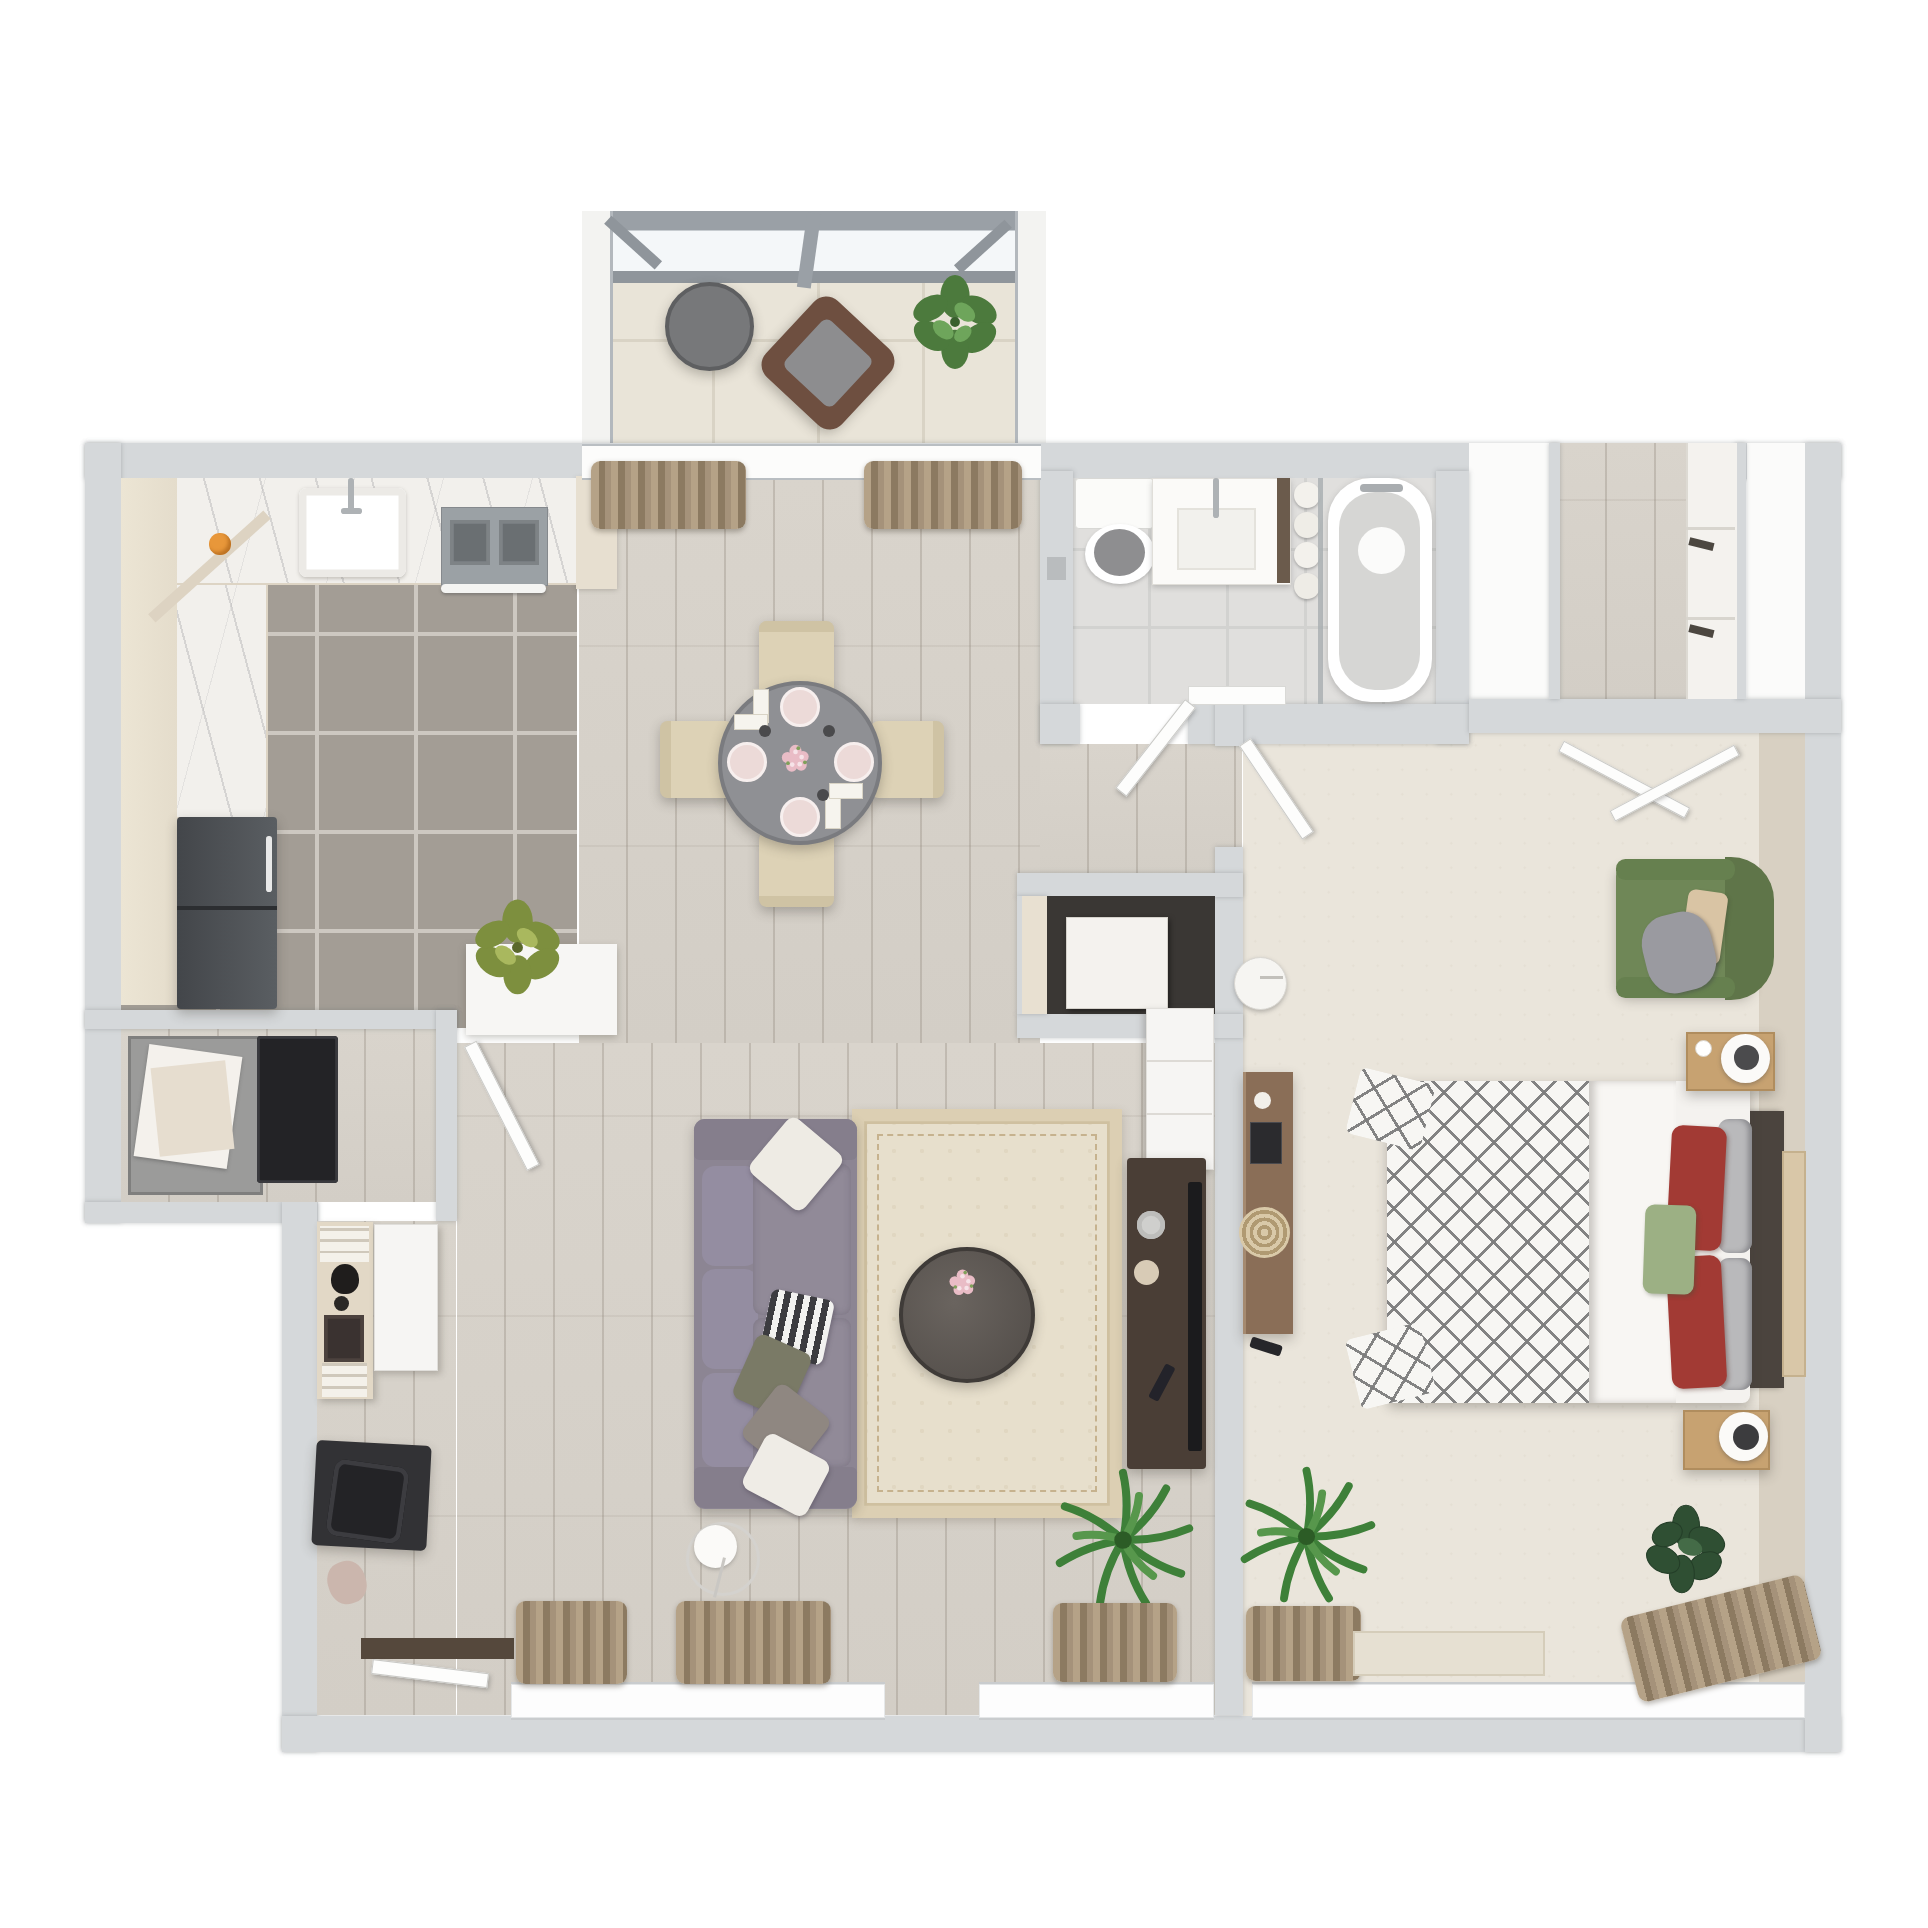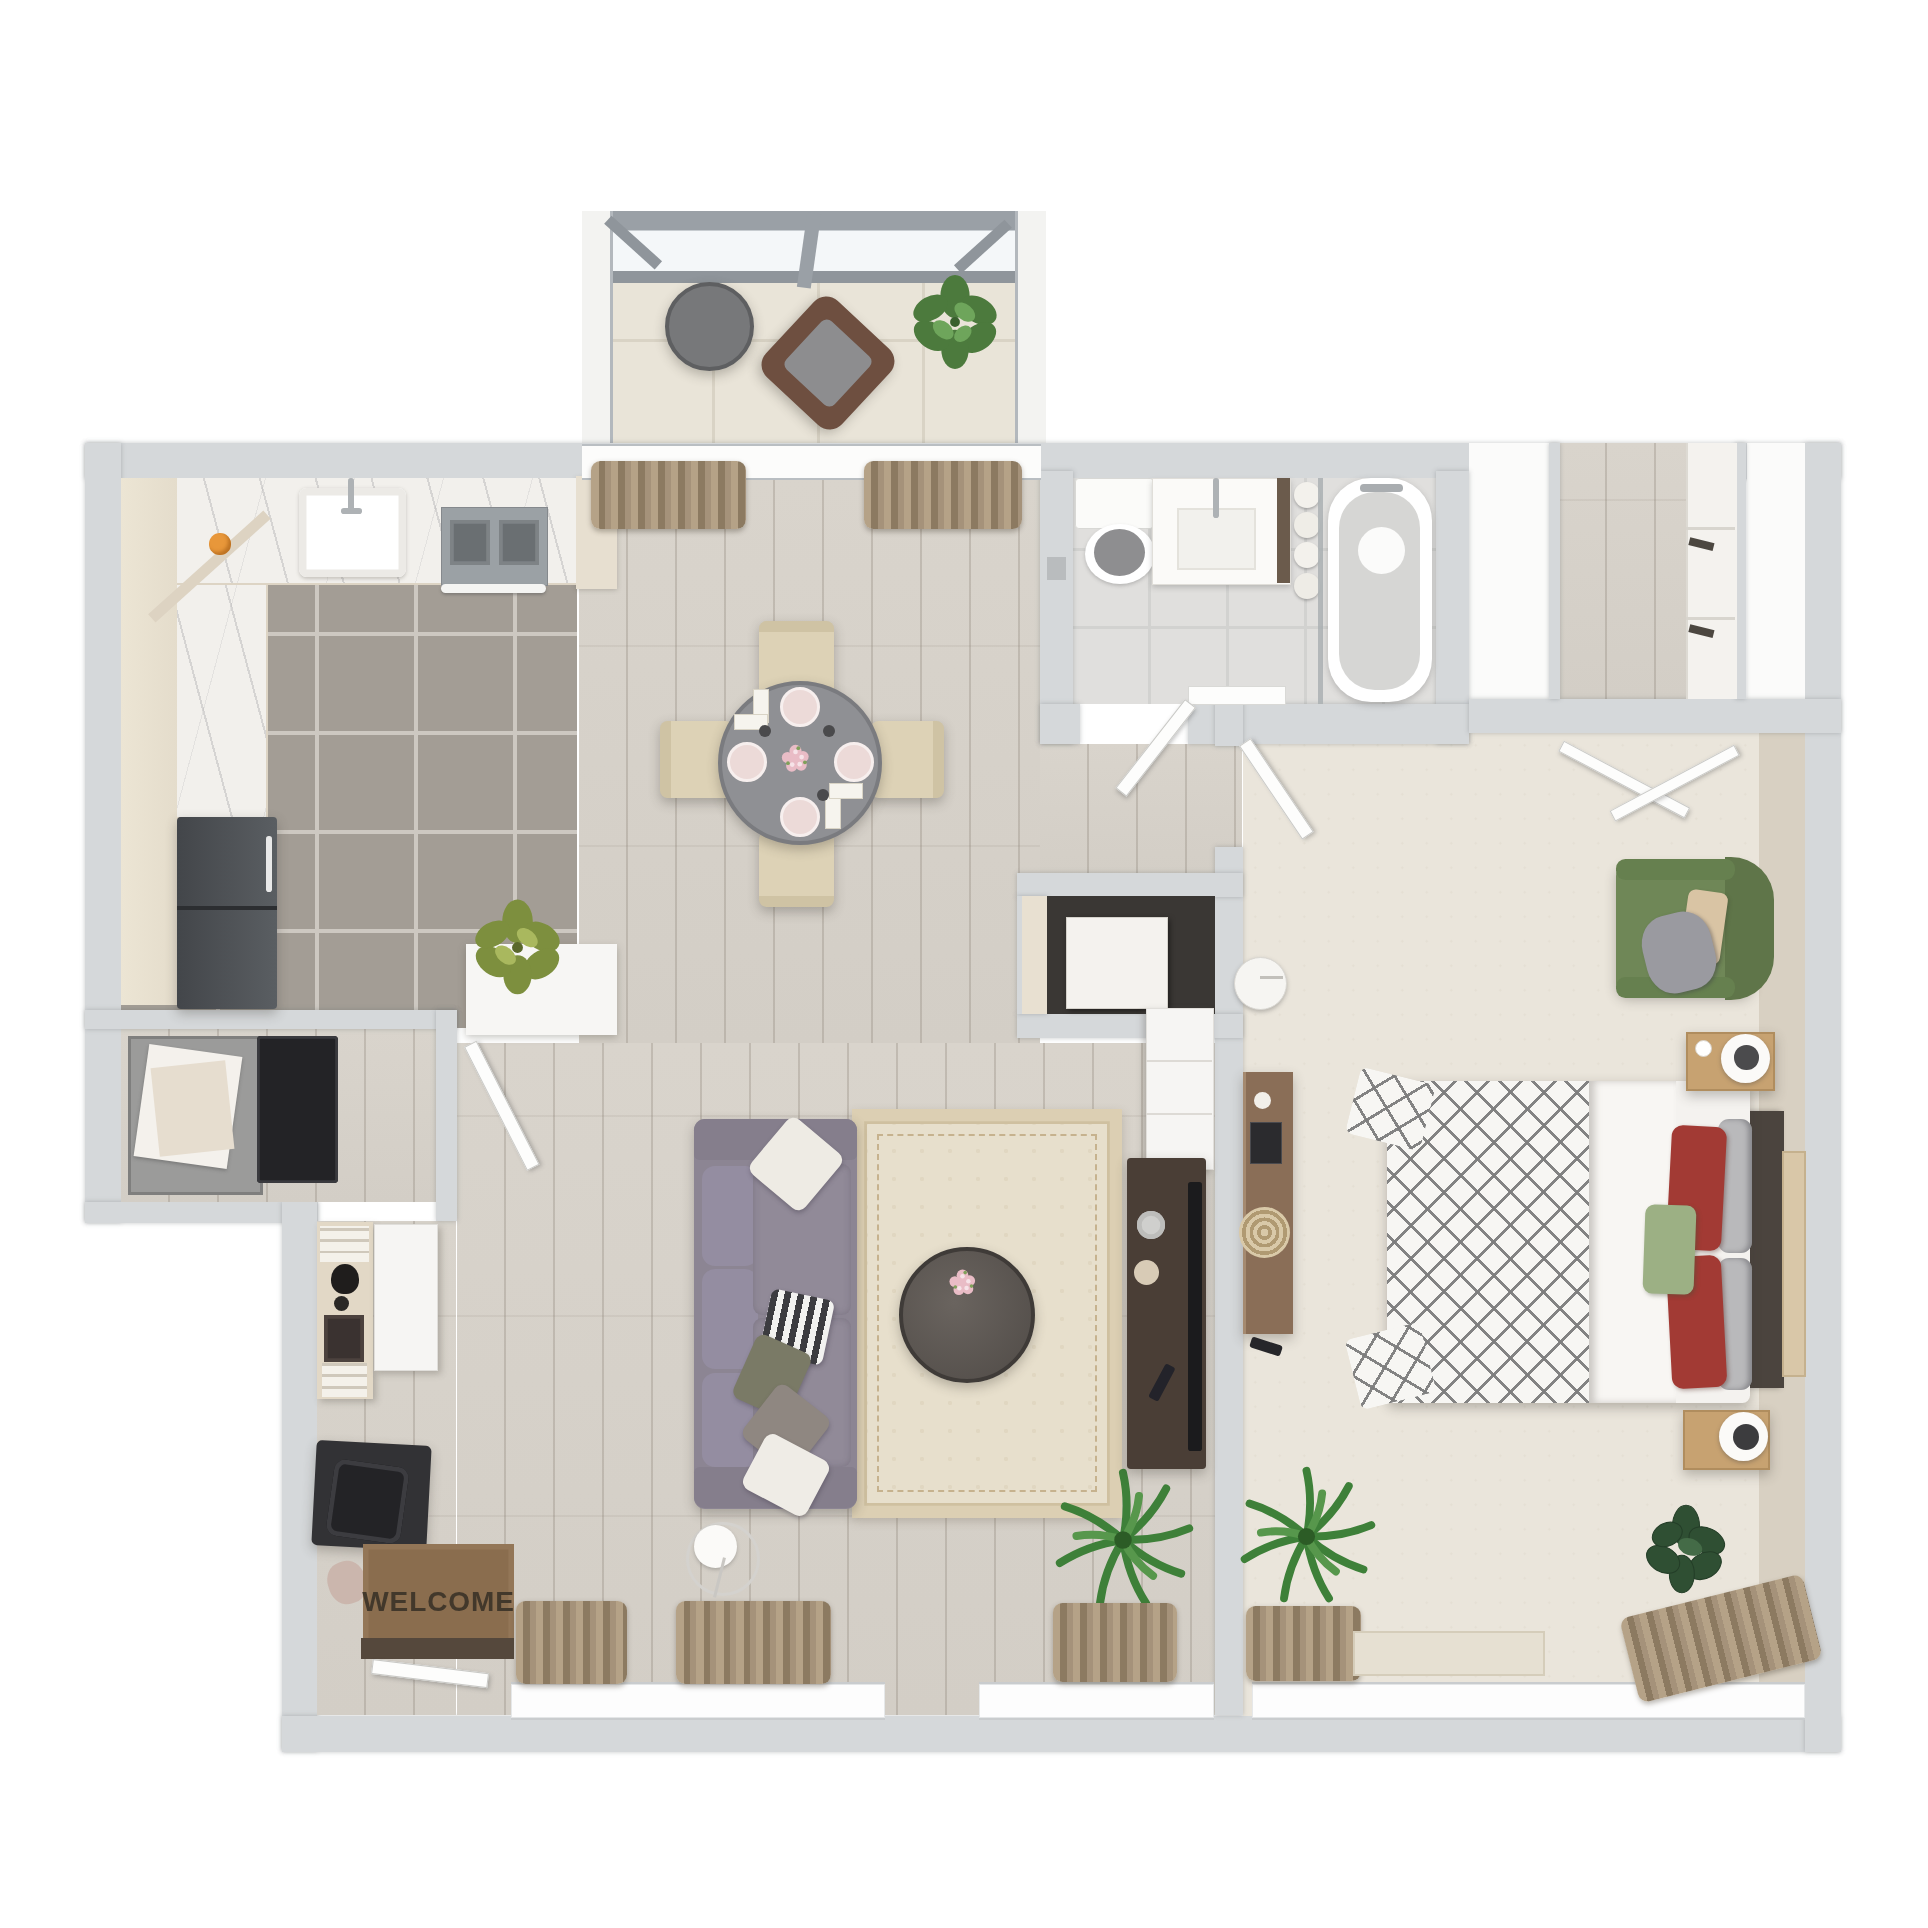--- a/index.html
+++ b/index.html
@@ -308,23 +308,20 @@
   <div class="a" style="left:317px;top:1222px;width:56px;height:177px;background:#e2d8c6;box-shadow:2.8px 2.8px 6.6px rgba(80,75,65,.3)"></div>
   <div class="a" style="left:320px;top:1226px;width:49px;height:36px;background:repeating-linear-gradient(0deg,#f4f1ea 0 8.5px,#cfc8bb 8.5px 11.3px)"></div>
   <div class="a" style="left:331px;top:1264px;width:28px;height:30px;border-radius:50% 50% 45% 45%;background:#1f1d1c"></div>
   <div class="a" style="left:334px;top:1296px;width:15px;height:15px;border-radius:50%;background:#2a2826"></div>
   <div class="a" style="left:324px;top:1315px;width:40px;height:47px;background:#3a3230;box-shadow:inset 0 0 0 3.8px #4c423e"></div>
   <div class="a" style="left:322px;top:1363px;width:45px;height:34px;background:repeating-linear-gradient(0deg,#f4f1ea 0 8.5px,#cfc8bb 8.5px 11.3px)"></div>
   <div class="a" style="left:374px;top:1224px;width:62px;height:145px;background:#f6f5f3;border:1.9px solid #e0deda;box-shadow:2.8px 2.8px 6.6px rgba(80,75,65,.3)"></div>
   <div class="a shadow" style="left:314px;top:1443px;width:115px;height:105px;background:#323235;border-radius:5.6px;transform:rotate(3deg)"></div>
   <div class="a" style="left:330px;top:1463px;width:75px;height:77px;background:#232326;border-radius:11.3px;transform:rotate(8deg);box-shadow:inset 0 0 0 4.7px #3c3c40"></div>
   <div class="a" style="left:328px;top:1561px;width:38px;height:43px;background:#cbb6ad;border-radius:45%;transform:rotate(-18deg)"></div>
-  <div class="a welcome" style="left:363px;top:1544px;width:151px;height:115px;background:#8a6d4e;box-shadow:inset 0 0 0 5.6px #937657">
-    <span>WELCOME</span>
-  </div>
   <div class="a" style="left:361px;top:1638px;width:153px;height:21px;background:#55483c"></div>
   <div class="a leaf" style="left:372px;top:1659px;width:115px;height:13px;transform:rotate(7deg);transform-origin:left center"></div>
 
   <div class="a sill" style="left:511px;top:1682px;width:374px;height:34px"></div>
   <div class="a sill" style="left:979px;top:1682px;width:235px;height:34px"></div>
   <div class="a sill" style="left:1252px;top:1682px;width:553px;height:34px"></div>
   <div class="a curtain" style="left:516px;top:1601px;width:111px;height:83px"></div>
   <div class="a curtain" style="left:676px;top:1601px;width:155px;height:83px"></div>
   <div class="a curtain" style="left:1053px;top:1603px;width:124px;height:79px"></div>
   <div class="a curtain" style="left:1246px;top:1606px;width:115px;height:75px"></div>

